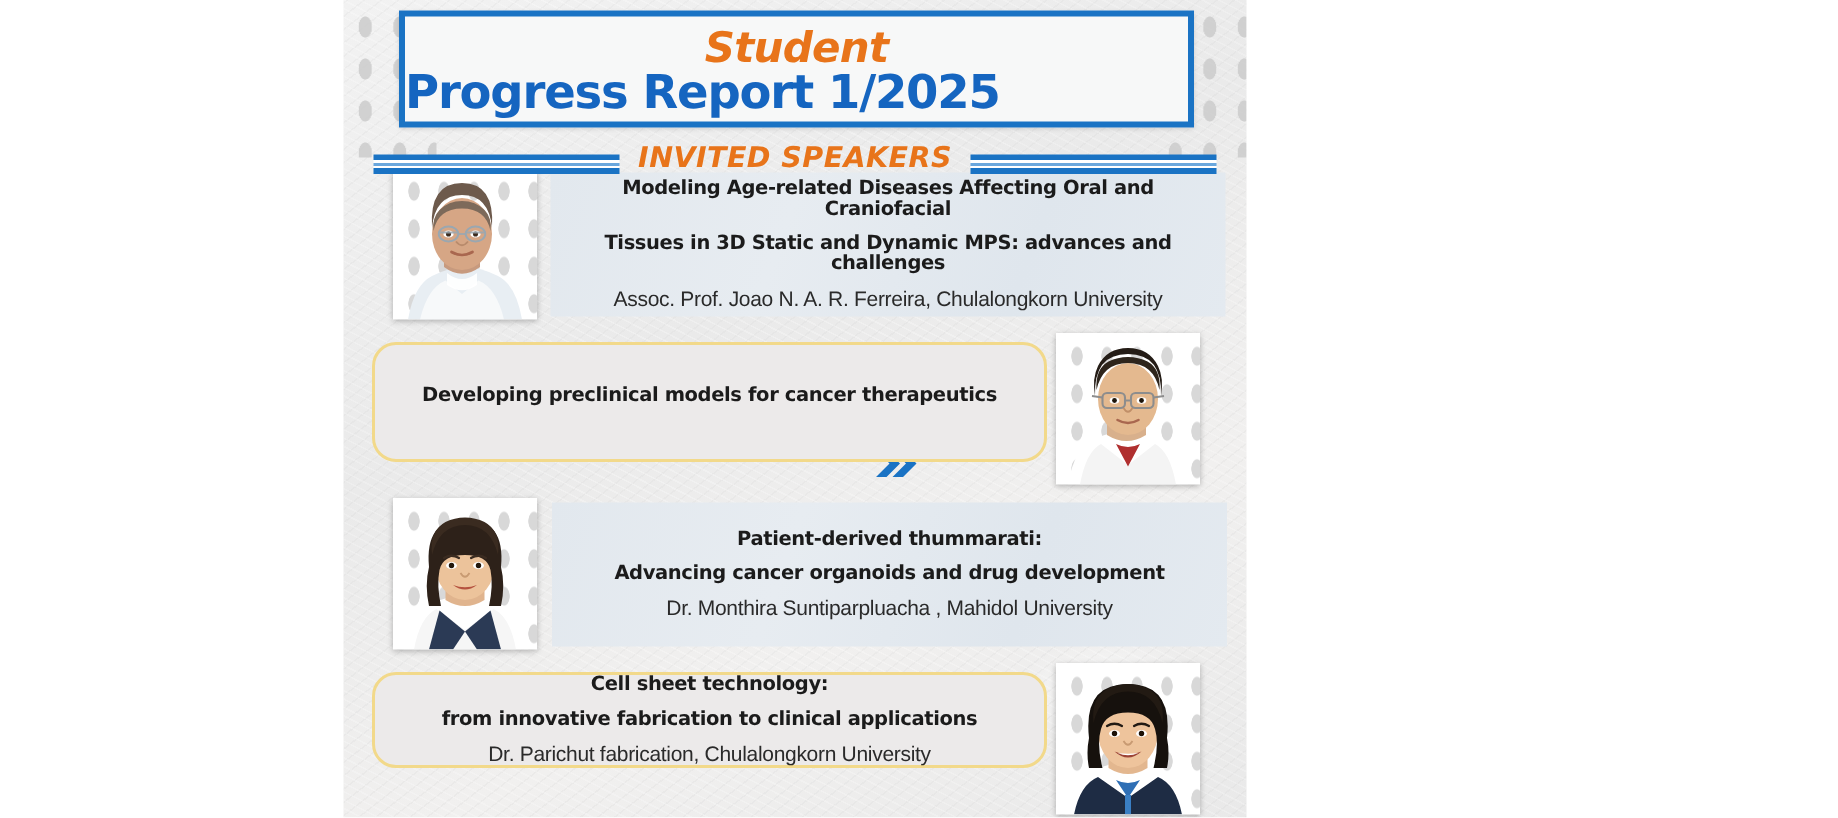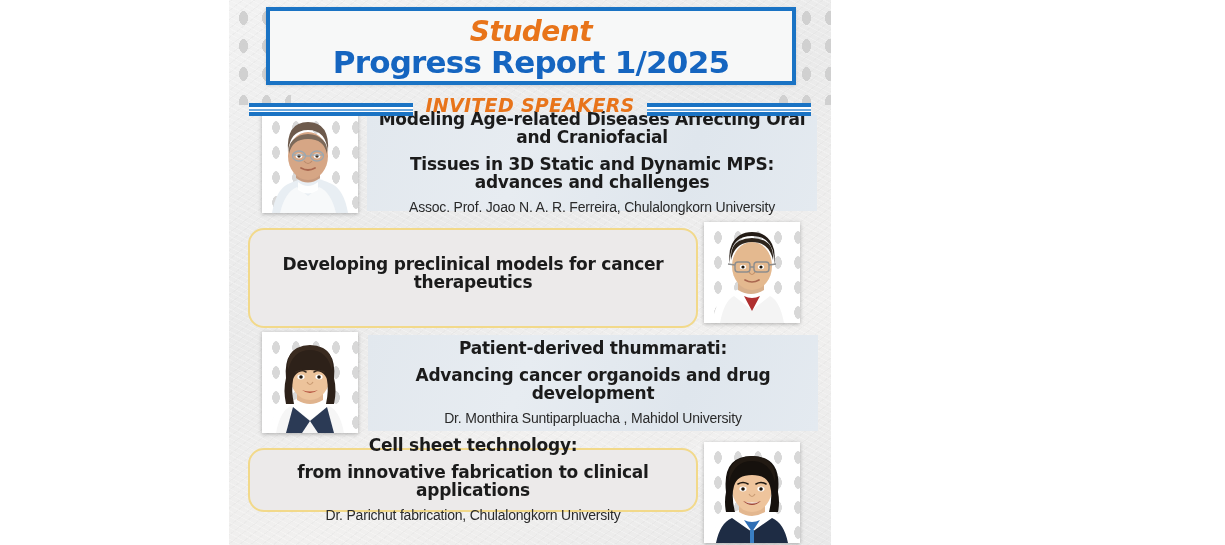--- a/index.html
+++ b/index.html
@@ -86,21 +86,21 @@
     font-weight: bold;
     font-size: 28px;
     letter-spacing: -0.5px;
     color: #e8741a;
     line-height: 1;
   }
   #title-line2 {
     position: absolute;
     left: 0; right: 0;
     top: 36px;
-    text-align: center;
+    text-align: left;
     font-family: "DejaVu Sans", sans-serif;
     font-weight: bold;
     font-size: 31px;
     letter-spacing: -0.8px;
     color: #1565c0;
     line-height: 1;
   }
 
   
   #speakers-bar {
@@ -183,28 +183,28 @@
     background: linear-gradient(110deg, #e2e8ee 0%, #e7ecf1 35%, #dfe6ed 70%, #e4eaf0 100%);
     border-radius: 0;
   }
   .panel.card {
     background: #eceaea;
     border: 2px solid #f2d98a;
     border-radius: 16px;
   }
 
   #panel-0 { left: 138px; width: 450px; }
-  #panel-1 { left: 19px;  width: 450px; top: 6px; height: 100px; gap: 19px; }
+  #panel-1 { left: 19px;  width: 450px; top: 6px; height: 80px; gap: 19px; }
   #panel-2 { left: 139px; width: 450px; }
   #panel-3 { left: 19px;  width: 450px; top: 6px; height: 64px; }
 
   .ttl {
     font-family: "DejaVu Sans", sans-serif;
     font-weight: bold;
-    font-size: 17px;
+    font-size: 13px;
     color: #1b1b1b;
     text-align: center;
     line-height: 1.05;
     letter-spacing: -0.25px;
     margin: 0 0 7px 0;
   }
   .ttl.l2 { margin-bottom: 9px; }
   .spk {
     font-family: "Liberation Sans", sans-serif;
     font-weight: normal;

